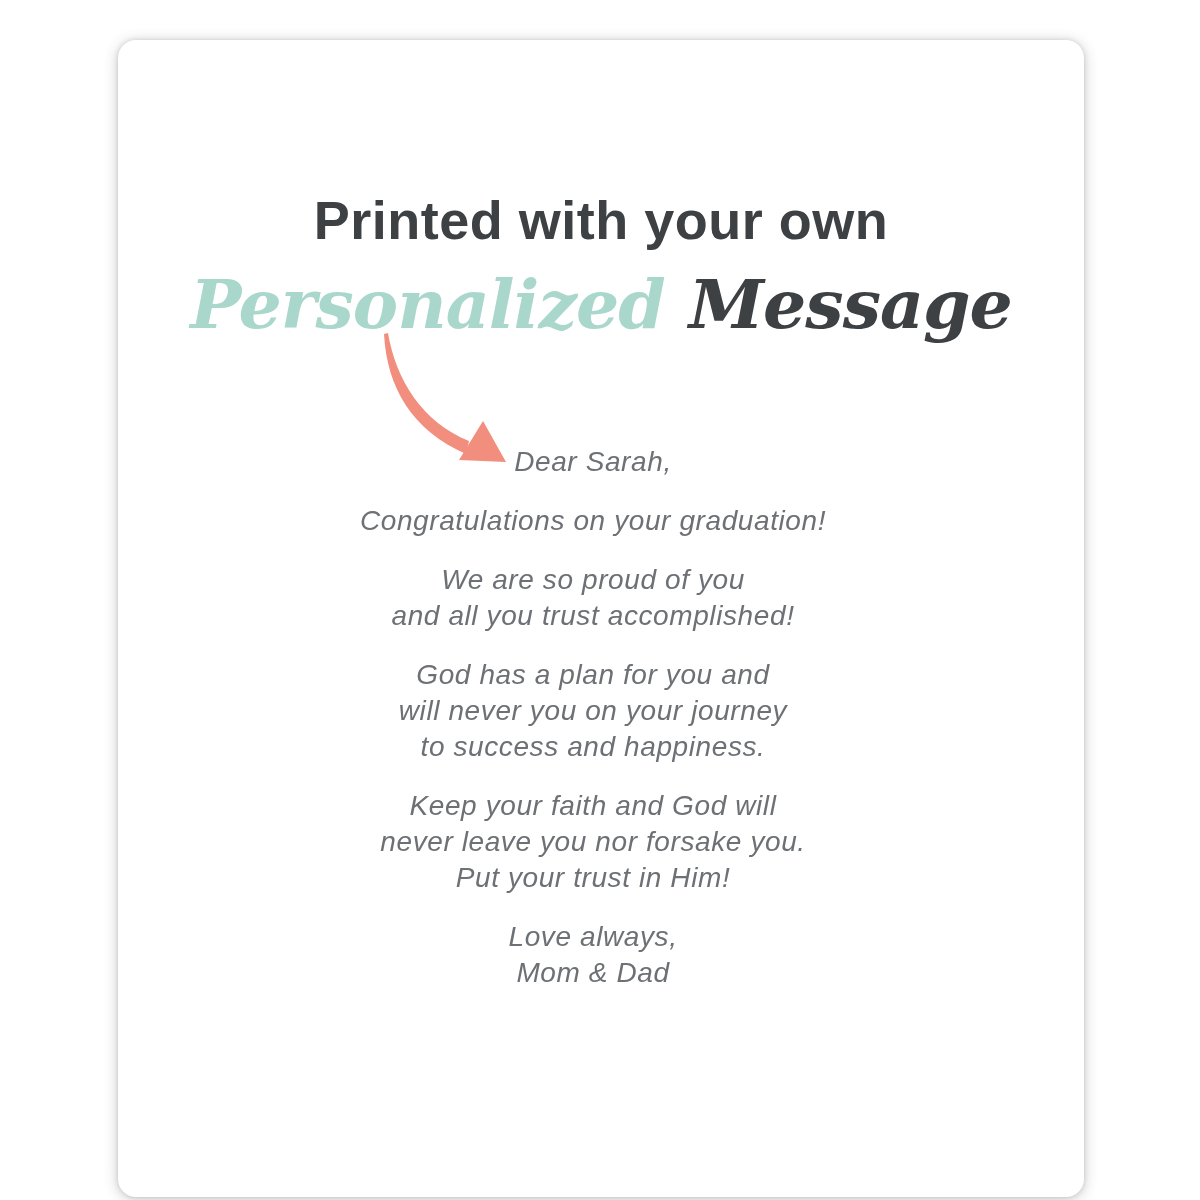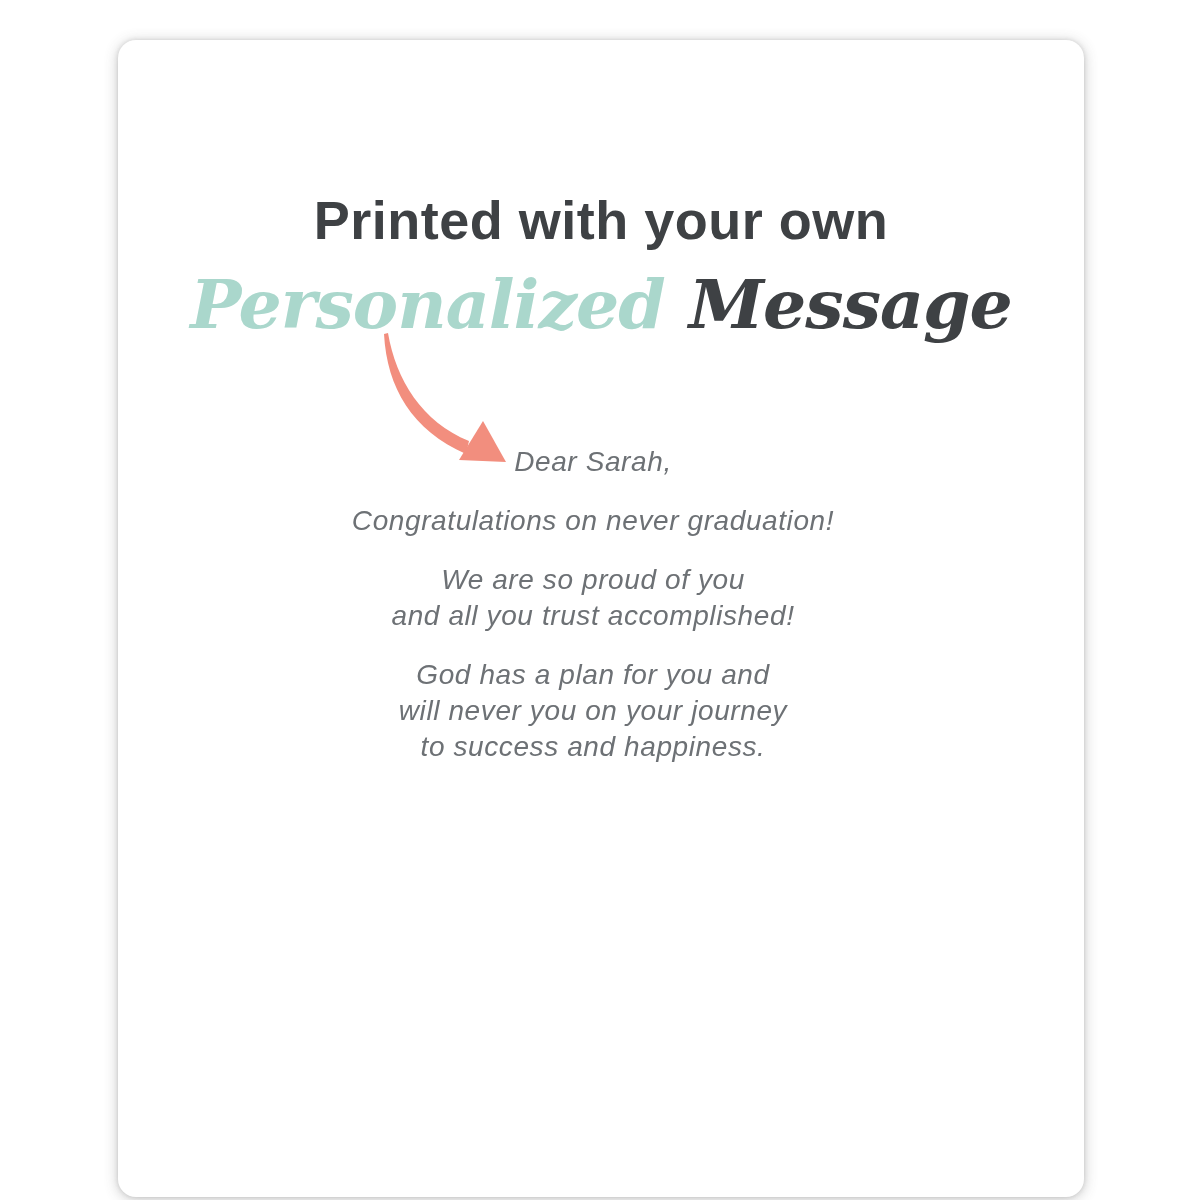--- a/index.html
+++ b/index.html
@@ -76,22 +76,27 @@
 
     <div class="arrow-wrap">
       <svg width="140" height="152" viewBox="0 0 140 152" xmlns="http://www.w3.org/2000/svg" aria-hidden="true">
         <path fill="currentColor" d="M 12,4 C 15,58 40,100 94,124 L 97,111 C 50,92 24,50 16,3 Z"></path>
         <polygon fill="currentColor" points="134,132 87,130 111,91"></polygon>
       </svg>
     </div>
 
     <div class="message">
       <p>Dear Sarah,</p>
-      <p>Congratulations on never graduation!</p>
+      <p>Congratulations on your graduation!</p>
       <p>We are so proud of you
 and all you trust accomplished!</p>
       <p>God has a plan for you and
 will never you on your journey
 to success and happiness.</p>
+      <p>Keep your faith and God will
+never leave you nor forsake you.
+Put your trust in Him!</p>
+      <p>Love always,
+Mom &amp; Dad</p>
     </div>
 
   </div>
 </div>
 
 </body></html>

